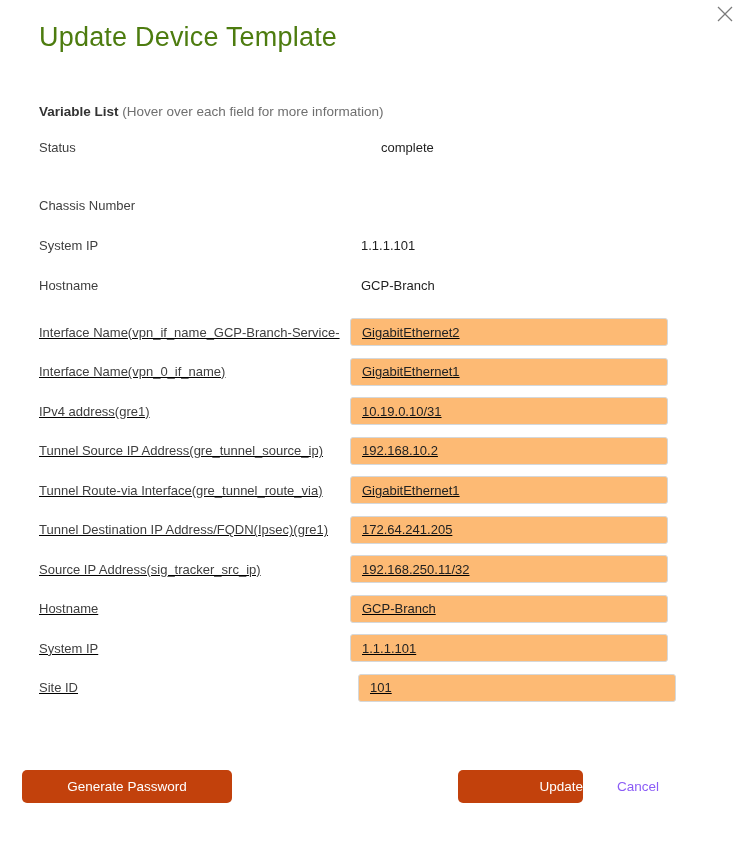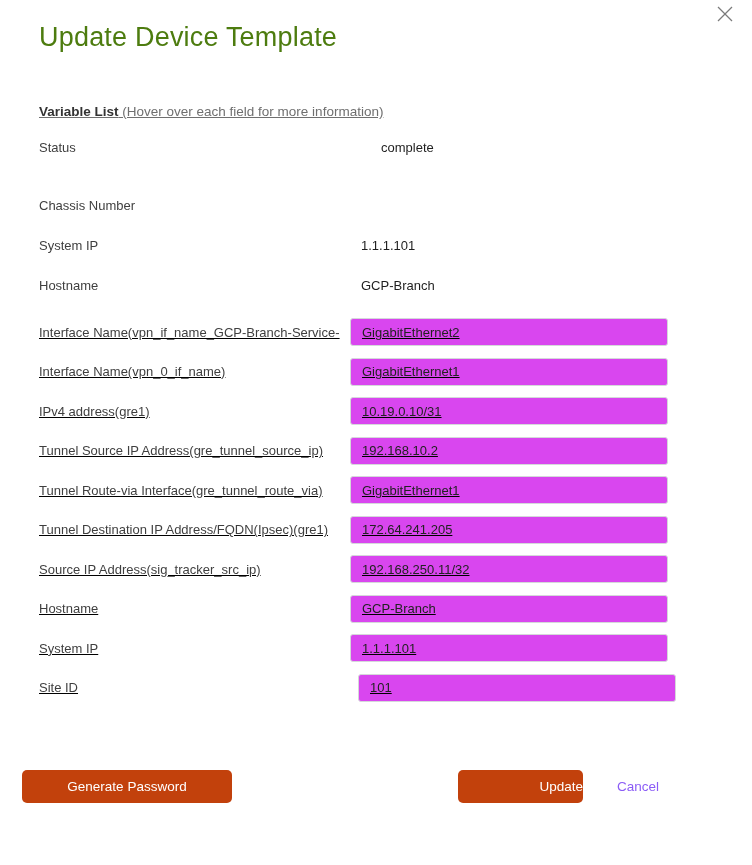--- a/index.html
+++ b/index.html
@@ -33,21 +33,20 @@
     line-height: 30px;
     color: #4d7c0f;
     letter-spacing: 0.2px;
   }
 
   .section-header {
     margin: 51px 0 0 39px;
     font-size: 13.5px;
     line-height: 17px;
     color: #6f6f6f;
-    text-decoration: underline;
   }
   .section-header .heading {
     font-weight: 700;
     color: #333333;
   }
 
   .rows {
     margin-left: 39px;
     margin-right: 84px;
   }
@@ -83,21 +82,21 @@
   .in-row .input {
     flex: 0 0 318px;
     width: 318px;
     height: 28px;
     border: 1px solid #d5d8da;
     border-radius: 3px;
     padding: 0 11px;
     font-family: "Liberation Sans", sans-serif;
     font-size: 13px;
     color: #222222;
-    background: #d946ef;
+    background: #fdba74;
     outline: none;
   }
 
   
   .footer {
     position: relative;
     margin-top: 68px;
     height: 33px;
   }
   .btn {

